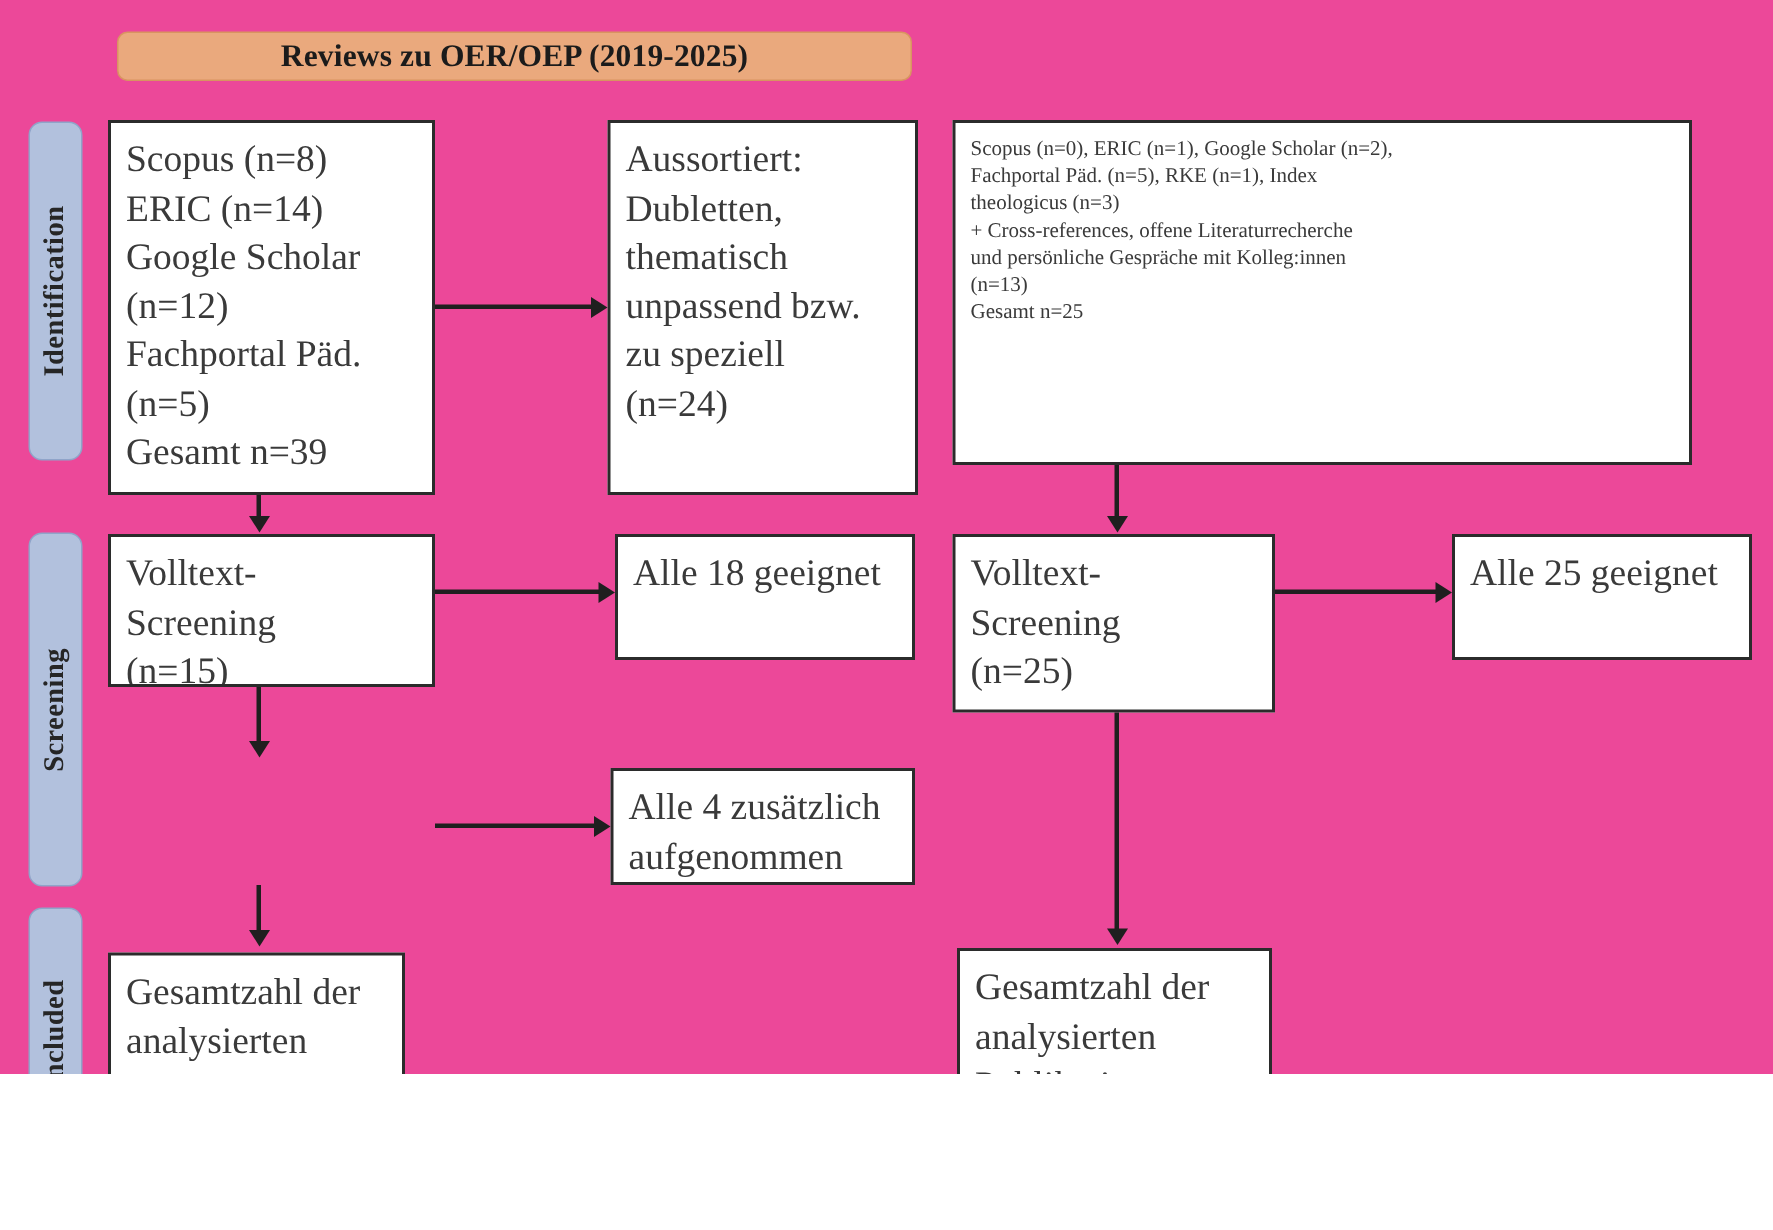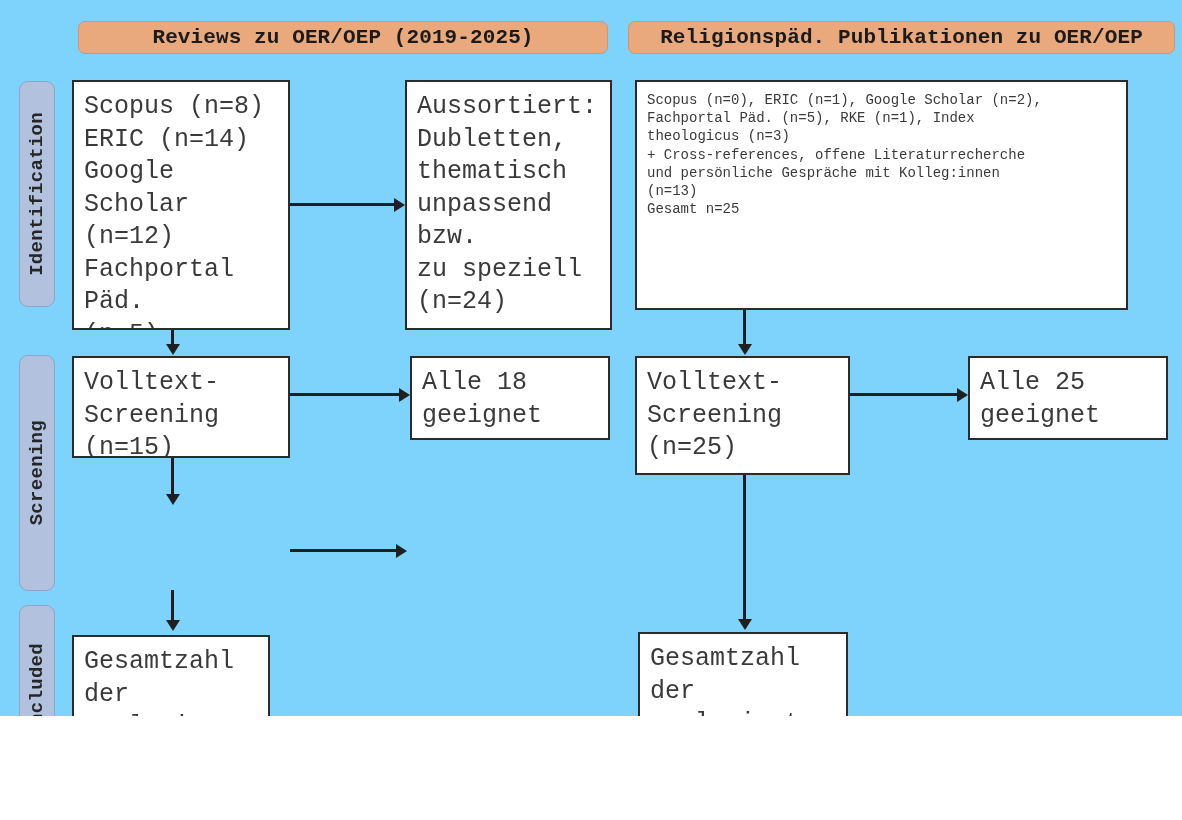--- a/index.html
+++ b/index.html
@@ -4,22 +4,22 @@
 <style>
   html, body {
     margin: 0;
     padding: 0;
     background: #ffffff;
   }
   #canvas {
     position: relative;
     width: 1182px;
     height: 716px;
-    background: #7dd3fc;
-    font-family: Liberation Mono, monospace;
+    background: #ec4899;
+    font-family: Liberation Serif, serif;
     overflow: hidden;
   }
 
   
   .hdr {
     position: absolute;
     background: #eaa97d;
     border: 1px solid #d89461;
     border-radius: 7px;
     color: #1b1b1b;
@@ -93,21 +93,20 @@
     border-left: 11px solid #1f1f1f;
   }
 </style>
 </head>
 <body>
 
 <div id="canvas">
 
   <div class="hdr" style="left:78px;  top:21px; width:530px; height:33px;">Reviews zu OER/OEP (2019-2025)</div>
 
-  <div class="hdr" style="left:628px; top:21px; width:547px; height:33px;">Religionspäd. Publikationen zu OER/OEP</div>
 
   <div class="stage" style="left:19px; top:81px; width:36px; height:226px;">
     <span>Identification</span>
   </div>
 
   <div class="stage" style="left:19px; top:355px; width:36px; height:236px;">
     <span>Screening</span>
   </div>
 
   <div class="stage" style="left:19px; top:605px; width:36px; height:170px;">
@@ -141,20 +140,22 @@
 
   <div class="box" style="left:410px; top:356px; width:200px; height:84px;">Alle 18 geeignet</div>
 
   <div class="hline" style="left:290px; top:393px; width:111px;"></div>
   <div class="arrow-right" style="left:399px; top:387.5px;"></div>
 
   <div class="vline" style="left:171px; top:458px; height:38px;"></div>
   <div class="arrow-down" style="left:165.5px; top:494px;"></div>
 
 
+  <div class="box" style="left:407px; top:512px; width:203px; height:78px;">Alle 4 zusätzlich
+aufgenommen</div>
 
   <div class="hline" style="left:290px; top:549px; width:108px;"></div>
   <div class="arrow-right" style="left:396px; top:543.5px;"></div>
 
   <div class="vline" style="left:171px; top:590px; height:32px;"></div>
   <div class="arrow-down" style="left:165.5px; top:620px;"></div>
 
   <div class="box" style="left:72px; top:635px; width:198px; height:140px;">Gesamtzahl der
 analysierten
 Reviews

